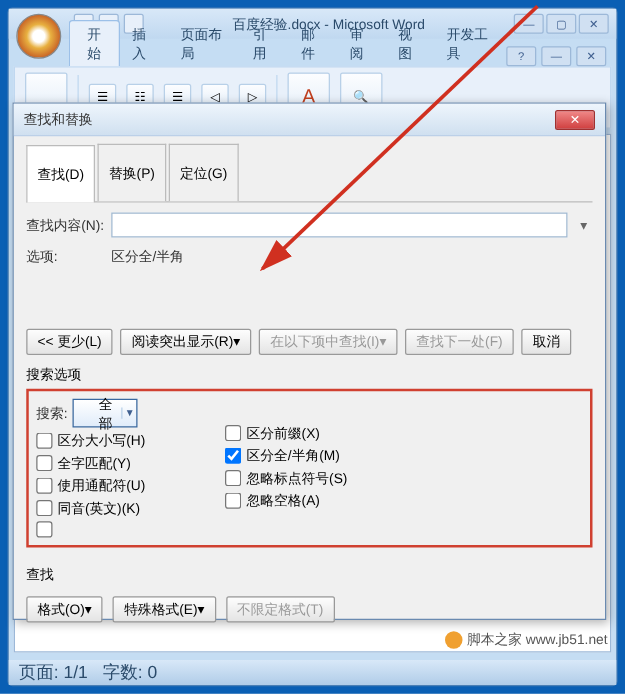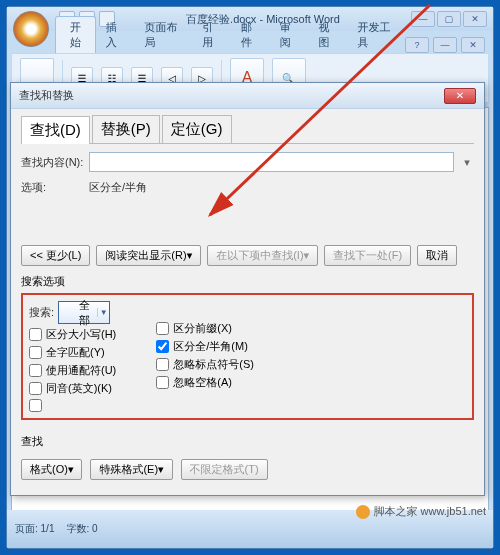--- a/index.html
+++ b/index.html
@@ -13,39 +13,39 @@
 .win-controls { display: flex; gap: 2px; }
 .win-btn { width: 24px; height: 16px; background: #d0e0f2; border: 1px solid #9cb8d8; border-radius: 2px; display: flex; align-items: center; justify-content: center; font-size: 9px; color: #406090; }
 .ribbon-tabs { display: flex; padding-left: 48px; height: 22px; align-items: end; }
 .ribbon-tab { padding: 3px 10px; font-size: 11px; color: #2a4a6a; cursor: pointer; }
 .ribbon-tab.active { background: #e8f0fa; border: 1px solid #9cc0e8; border-bottom: none; border-radius: 3px 3px 0 0; text-align: center; }
 .ribbon-help { margin-left: auto; display: flex; gap: 4px; padding-right: 8px; }
 .ribbon-content { height: 50px; background: #e8f0fa; border: 1px solid #c0d8f0; margin: 0 4px; display: flex; align-items: center; padding: 4px 8px; gap: 8px; }
 .r-btn { height: 22px; min-width: 22px; background: linear-gradient(#fcfdff, #e0ecf8); border: 1px solid #b8d0e8; border-radius: 2px; display: flex; align-items: center; justify-content: center; font-size: 10px; }
 .r-sep { width: 1px; height: 36px; background: #c0d8f0; }
 .doc-area { position: absolute; top: 100px; bottom: 26px; left: 4px; right: 4px; background: #fff; border: 1px solid #9cb8d8; }
-.status-bar { position: absolute; bottom: 0; left: 0; right: 0; height: 38px; background: linear-gradient(#d8e8f8, #b0cce8); display: flex; align-items: center; padding: 0 8px; font-size: 10px; color: #2a4a6a; gap: 12px; text-align: center; }
+.status-bar { position: absolute; bottom: 0; left: 0; right: 0; height: 20px; background: linear-gradient(#d8e8f8, #b0cce8); display: flex; align-items: center; padding: 0 8px; font-size: 14px; color: #2a4a6a; gap: 12px; text-align: center; }
 .watermark { position: absolute; right: 14px; bottom: 36px; display: flex; align-items: center; gap: 4px; font-size: 11px; color: #555; z-index: 30; }
 .wm-icon { width: 14px; height: 14px; background: #f0a030; border-radius: 50%; }
 
 .dialog { position: absolute; top: 82px; left: 10px; width: 475px; height: 414px; background: #f0f0f0; border: 1px solid #6a8ab0; box-shadow: 2px 2px 8px rgba(0,0,0,0.3); z-index: 20; }
 .dlg-title { height: 26px; background: linear-gradient(#eef5fc, #d0e0f0); display: flex; align-items: center; padding: 0 8px; font-size: 11px; color: #333; border-bottom: 1px solid #bcd0e8; }
 .dlg-close { margin-left: auto; width: 32px; height: 16px; background: linear-gradient(#f08888, #d04040); border: 1px solid #a03030; border-radius: 2px; color: #fff; display: flex; align-items: center; justify-content: center; font-size: 10px; }
 .dlg-body { padding: 6px 10px; }
 .dlg-tabs { display: flex; border-bottom: 1px solid #bbb; }
-.dlg-tab { padding: 4px 8px; font-size: 15px; background: #f0f0f0; border: 1px solid #bbb; border-bottom: none; margin-right: 2px; cursor: pointer; }
+.dlg-tab { padding: 15px 8px; font-size: 11px; background: #f0f0f0; border: 1px solid #bbb; border-bottom: none; margin-right: 2px; cursor: pointer; }
 .dlg-tab.active { background: #fff; position: relative; top: 1px; }
 .row { display: flex; align-items: center; margin: 8px 0; gap: 6px; }
 .lbl { font-size: 11px; color: #333; }
 .text-input { flex: 1; height: 20px; border: 1px solid #a0b8d0; background: #fff; padding: 0 4px; font-size: 11px; }
 .btn { height: 21px; padding: 0 8px; background: linear-gradient(#fdfdfd, #e4e4e4); border: 1px solid #999; border-radius: 2px; font-size: 11px; display: inline-flex; align-items: center; cursor: pointer; }
 .btn.disabled { color: #999; }
 .action-row { display: flex; gap: 6px; margin: 8px 0; }
 .fieldset-label { font-size: 11px; margin: 4px 0; }
-.search-opts { border: 2px solid #d04030; padding: 6px; display: flex; gap: 40px; position: relative; }
+.search-opts { border: 2px solid #d04030; padding: 6px; display: flex; gap: 64px; position: relative; }
 .col { display: flex; flex-direction: column; gap: 3px; }
 .chk { display: flex; align-items: center; gap: 4px; font-size: 11px; }
 .chk input { margin: 0; width: 13px; height: 13px; }
 .select { width: 52px; height: 23px; border: 1px solid #3868a0; background: linear-gradient(#fff, #e0ecfa); font-size: 11px; padding-left: 20px; display: inline-flex; align-items: center; }
 .select .dd { margin-left: auto; width: 14px; text-align: center; border-left: 1px solid #b8d0e8; font-size: 8px; color: #406090; }
 .bottom-btns { display: flex; gap: 8px; margin-top: 10px; }
 .arrow-annot { position: absolute; top: 0; left: 200px; width: 240px; height: 260px; z-index: 25; pointer-events: none; }
 </style>
 </head>
 <body>

